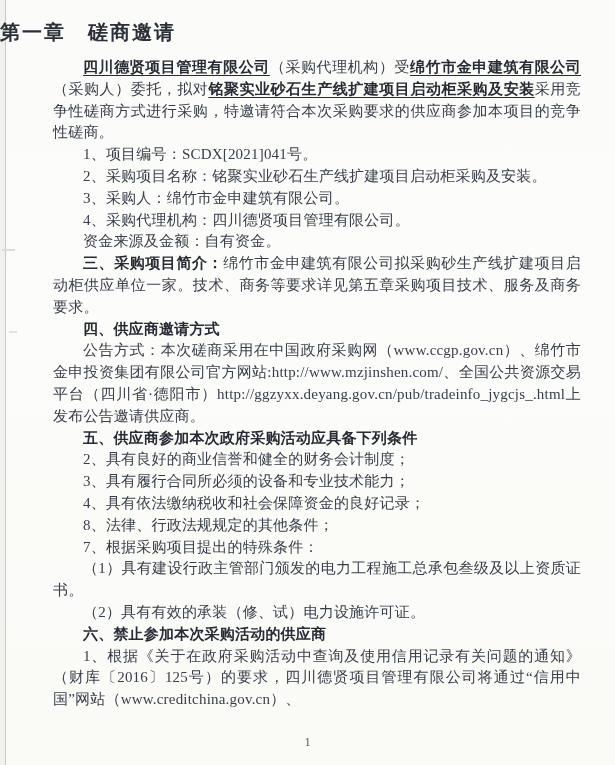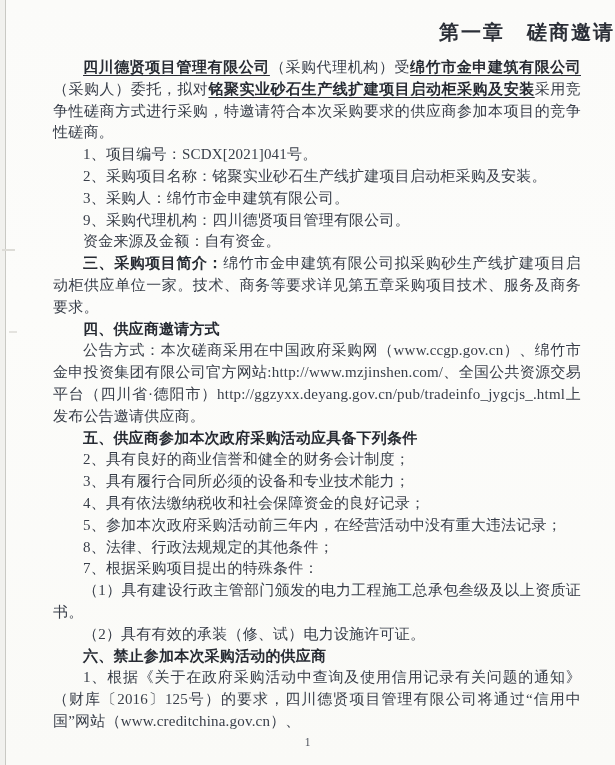--- a/index.html
+++ b/index.html
@@ -25,21 +25,21 @@
     position: absolute; left: 2px; top: 249px; width: 13px; height: 2px;
     background: #dddcd7;
   }
   .scratch-2 {
     position: absolute; left: 9px; top: 331px; width: 8px; height: 2px;
     background: #e4e3df;
   }
   .doc-title {
     position: absolute; top: 19px; left: 0; right: 0;
     margin: 0;
-    text-align: right;
+    text-align: left;
     font-size: 20px;
     font-weight: bold;
     letter-spacing: 2px;
     color: #2b2f37;
   }
   .content {
     position: absolute;
     left: 53px;
     right: 34px;
     top: 57px;
@@ -76,30 +76,29 @@
   <div class="scratch-1"></div>
   <div class="scratch-2"></div>
 
   <h1 class="doc-title">第一章　磋商邀请</h1>
 
   <div class="content" id="content">
       <p class="line indent"><span class="b u">四川德贤项目管理有限公司</span><span class="">（采购代理机构）受</span><span class="b u">绵竹市金申建筑有限公司</span><span class="">（采购人）委托，拟对</span><span class="b u">铭聚实业砂石生产线扩建项目启动柜采购及安装</span><span class="">采用竞争性磋商方式进行采购，特邀请符合本次采购要求的供应商参加本项目的竞争性磋商。</span></p>
       <p class="line indent"><span class="">1、项目编号：SCDX[2021]041号。</span></p>
       <p class="line indent"><span class="">2、采购项目名称：铭聚实业砂石生产线扩建项目启动柜采购及安装。</span></p>
       <p class="line indent"><span class="">3、采购人：绵竹市金申建筑有限公司。</span></p>
-      <p class="line indent"><span class="">9、采购代理机构：四川德贤项目管理有限公司。</span></p>
+      <p class="line indent"><span class="">4、采购代理机构：四川德贤项目管理有限公司。</span></p>
       <p class="line indent"><span class="">资金来源及金额：自有资金。</span></p>
       <p class="line indent"><span class="b">三、采购项目简介：</span><span class="">绵竹市金申建筑有限公司拟采购砂生产线扩建项目启动柜供应单位一家。技术、商务等要求详见第五章采购项目技术、服务及商务要求。</span></p>
       <p class="line indent"><span class="b">四、供应商邀请方式</span></p>
       <p class="line indent"><span class="">公告方式：本次磋商采用在中国政府采购网（www.ccgp.gov.cn）、绵竹市金申投资集团有限公司官方网站:http://www.mzjinshen.com/、全国公共资源交易平台（四川省·德阳市）http://ggzyxx.deyang.gov.cn/pub/tradeinfo_jygcjs_.html上发布公告邀请供应商。</span></p>
       <p class="line indent"><span class="b">五、供应商参加本次政府采购活动应具备下列条件</span></p>
       <p class="line indent"><span class="">2、具有良好的商业信誉和健全的财务会计制度；</span></p>
       <p class="line indent"><span class="">3、具有履行合同所必须的设备和专业技术能力；</span></p>
       <p class="line indent"><span class="">4、具有依法缴纳税收和社会保障资金的良好记录；</span></p>
-      <p class="line indent"><span class="">5、参加本次政府采购活动前三年内，在经营活动中没有重大违法记录；</span></p>
       <p class="line indent"><span class="">8、法律、行政法规规定的其他条件；</span></p>
       <p class="line indent"><span class="">7、根据采购项目提出的特殊条件：</span></p>
       <p class="line indent"><span class="">（1）具有建设行政主管部门颁发的电力工程施工总承包叁级及以上资质证书。</span></p>
       <p class="line indent"><span class="">（2）具有有效的承装（修、试）电力设施许可证。</span></p>
       <p class="line indent"><span class="b">六、禁止参加本次采购活动的供应商</span></p>
       <p class="line indent"><span class="">1、根据《关于在政府采购活动中查询及使用信用记录有关问题的通知》（财库〔2016〕125号）的要求，四川德贤项目管理有限公司将通过“信用中国”网站（www.creditchina.gov.cn）、</span></p>
     </div>
 
   <div class="page-number">1</div>
 </div>

